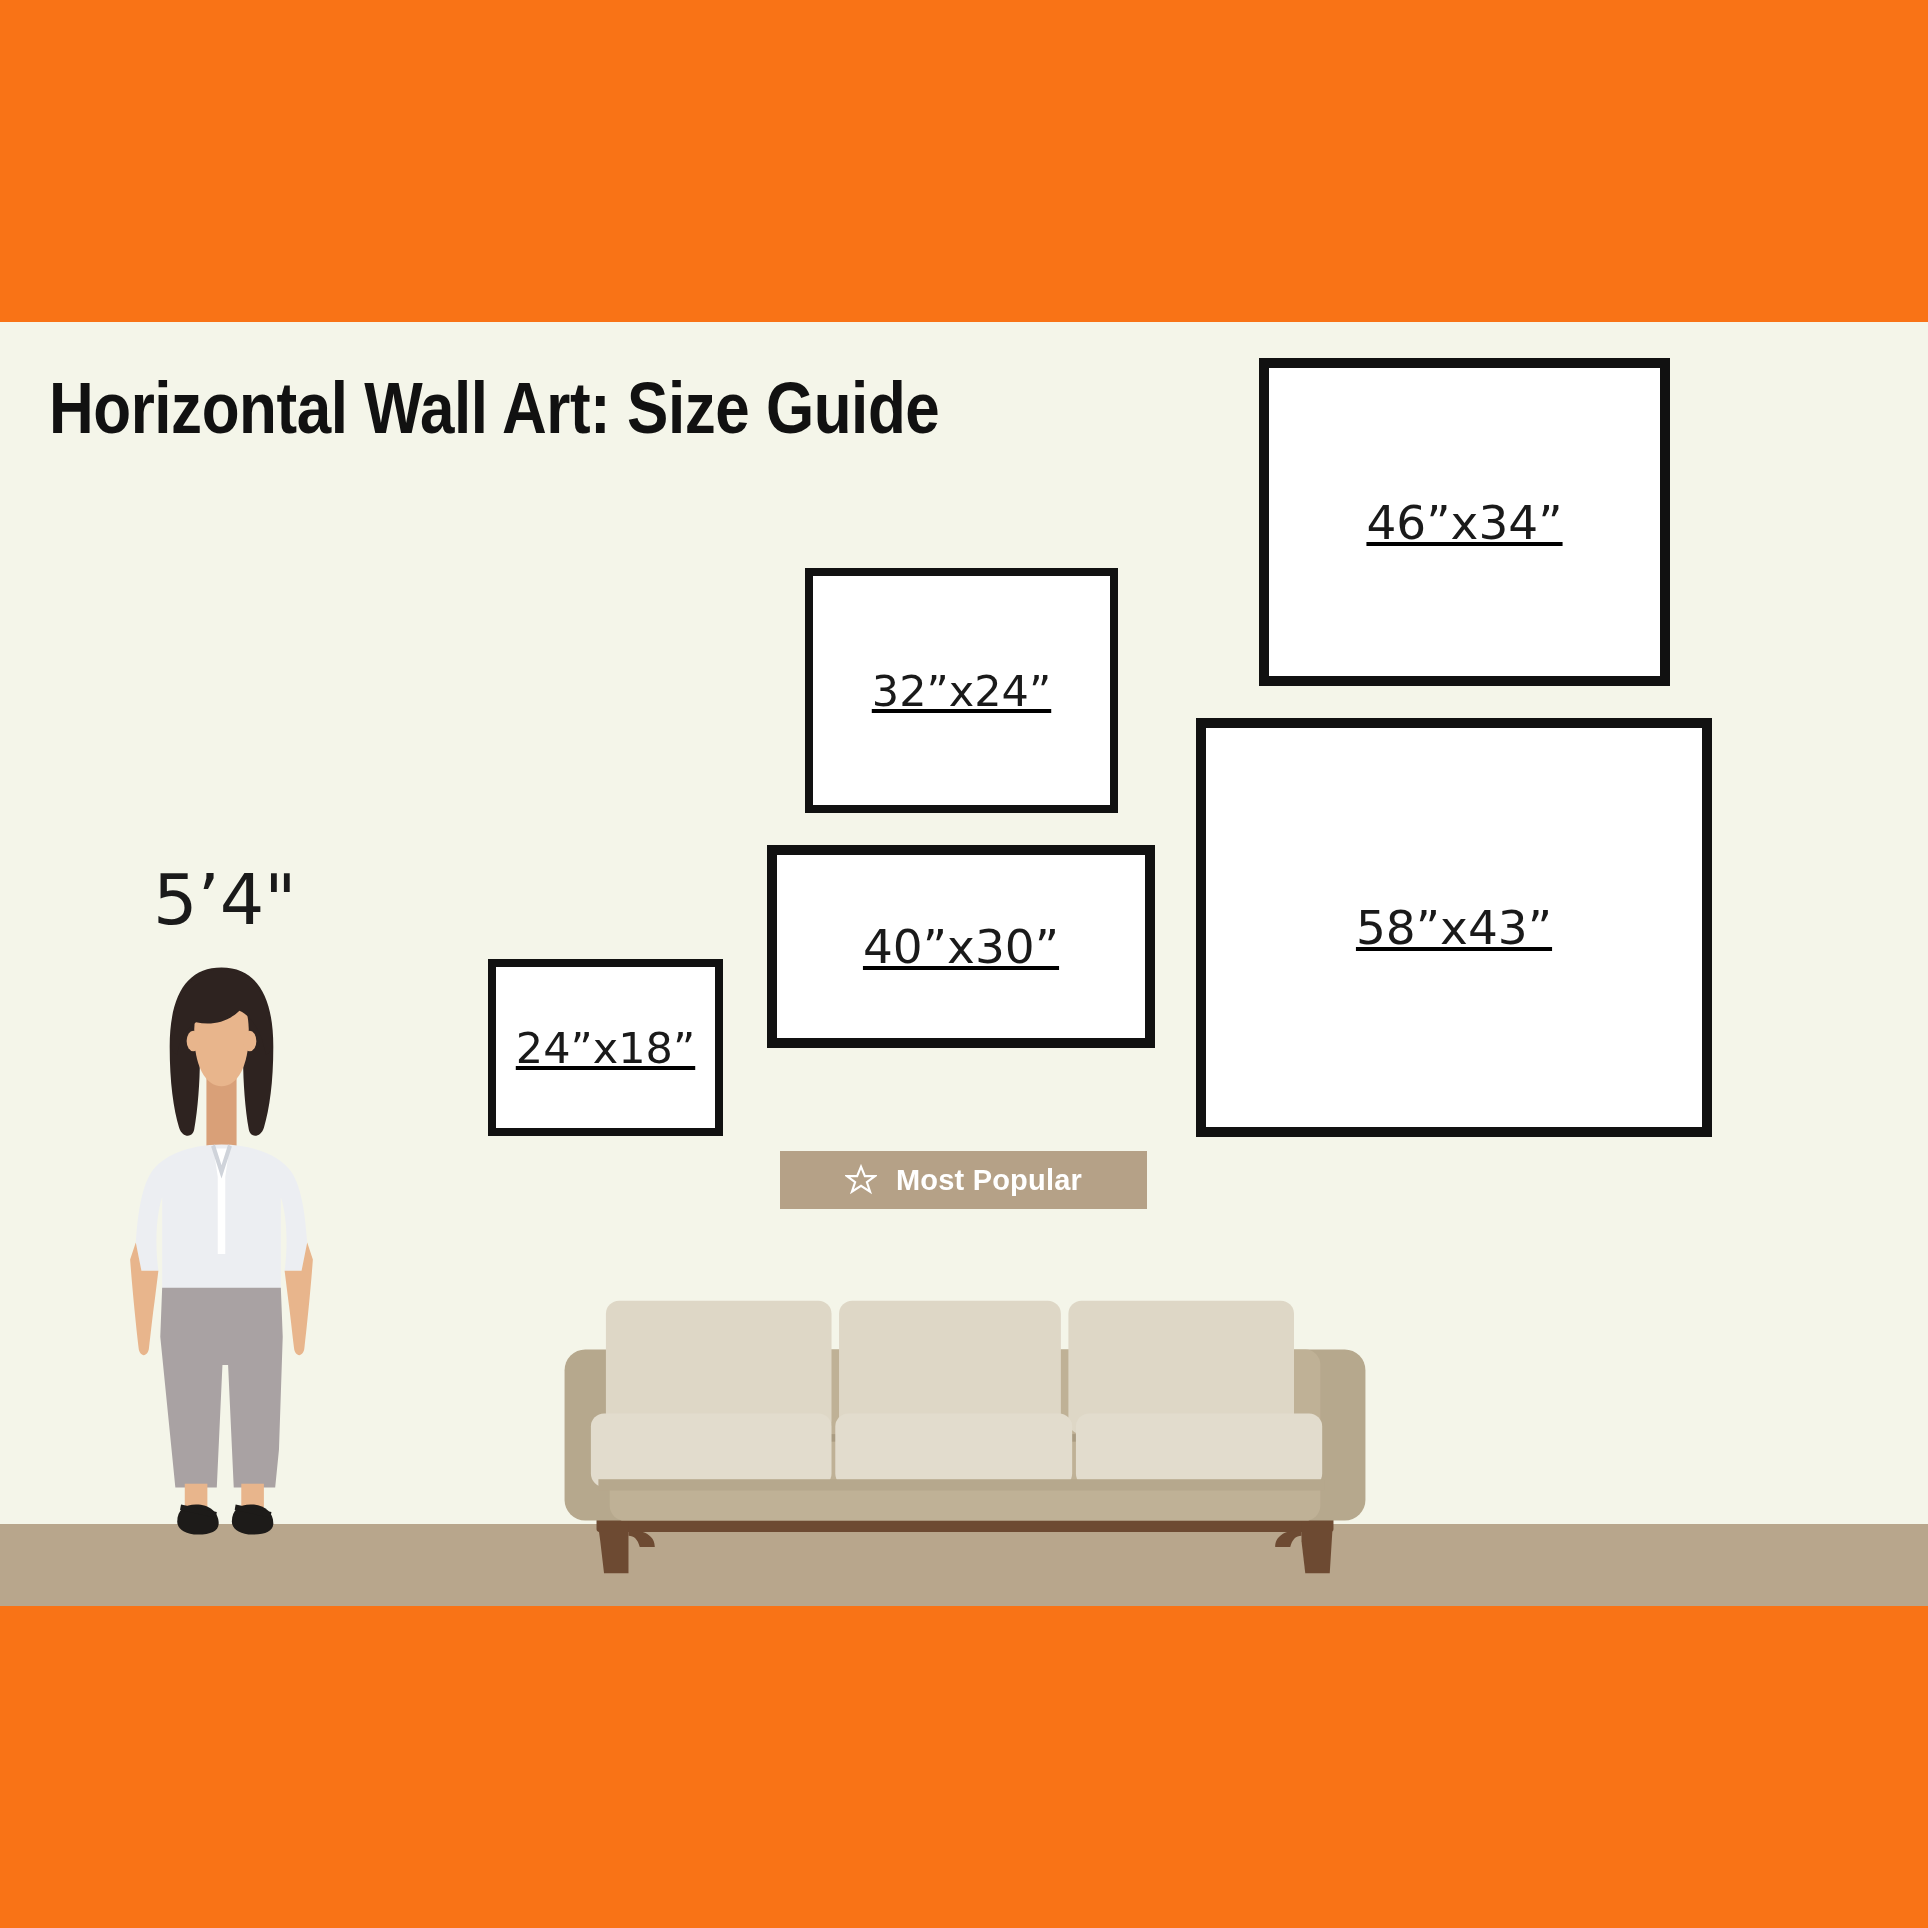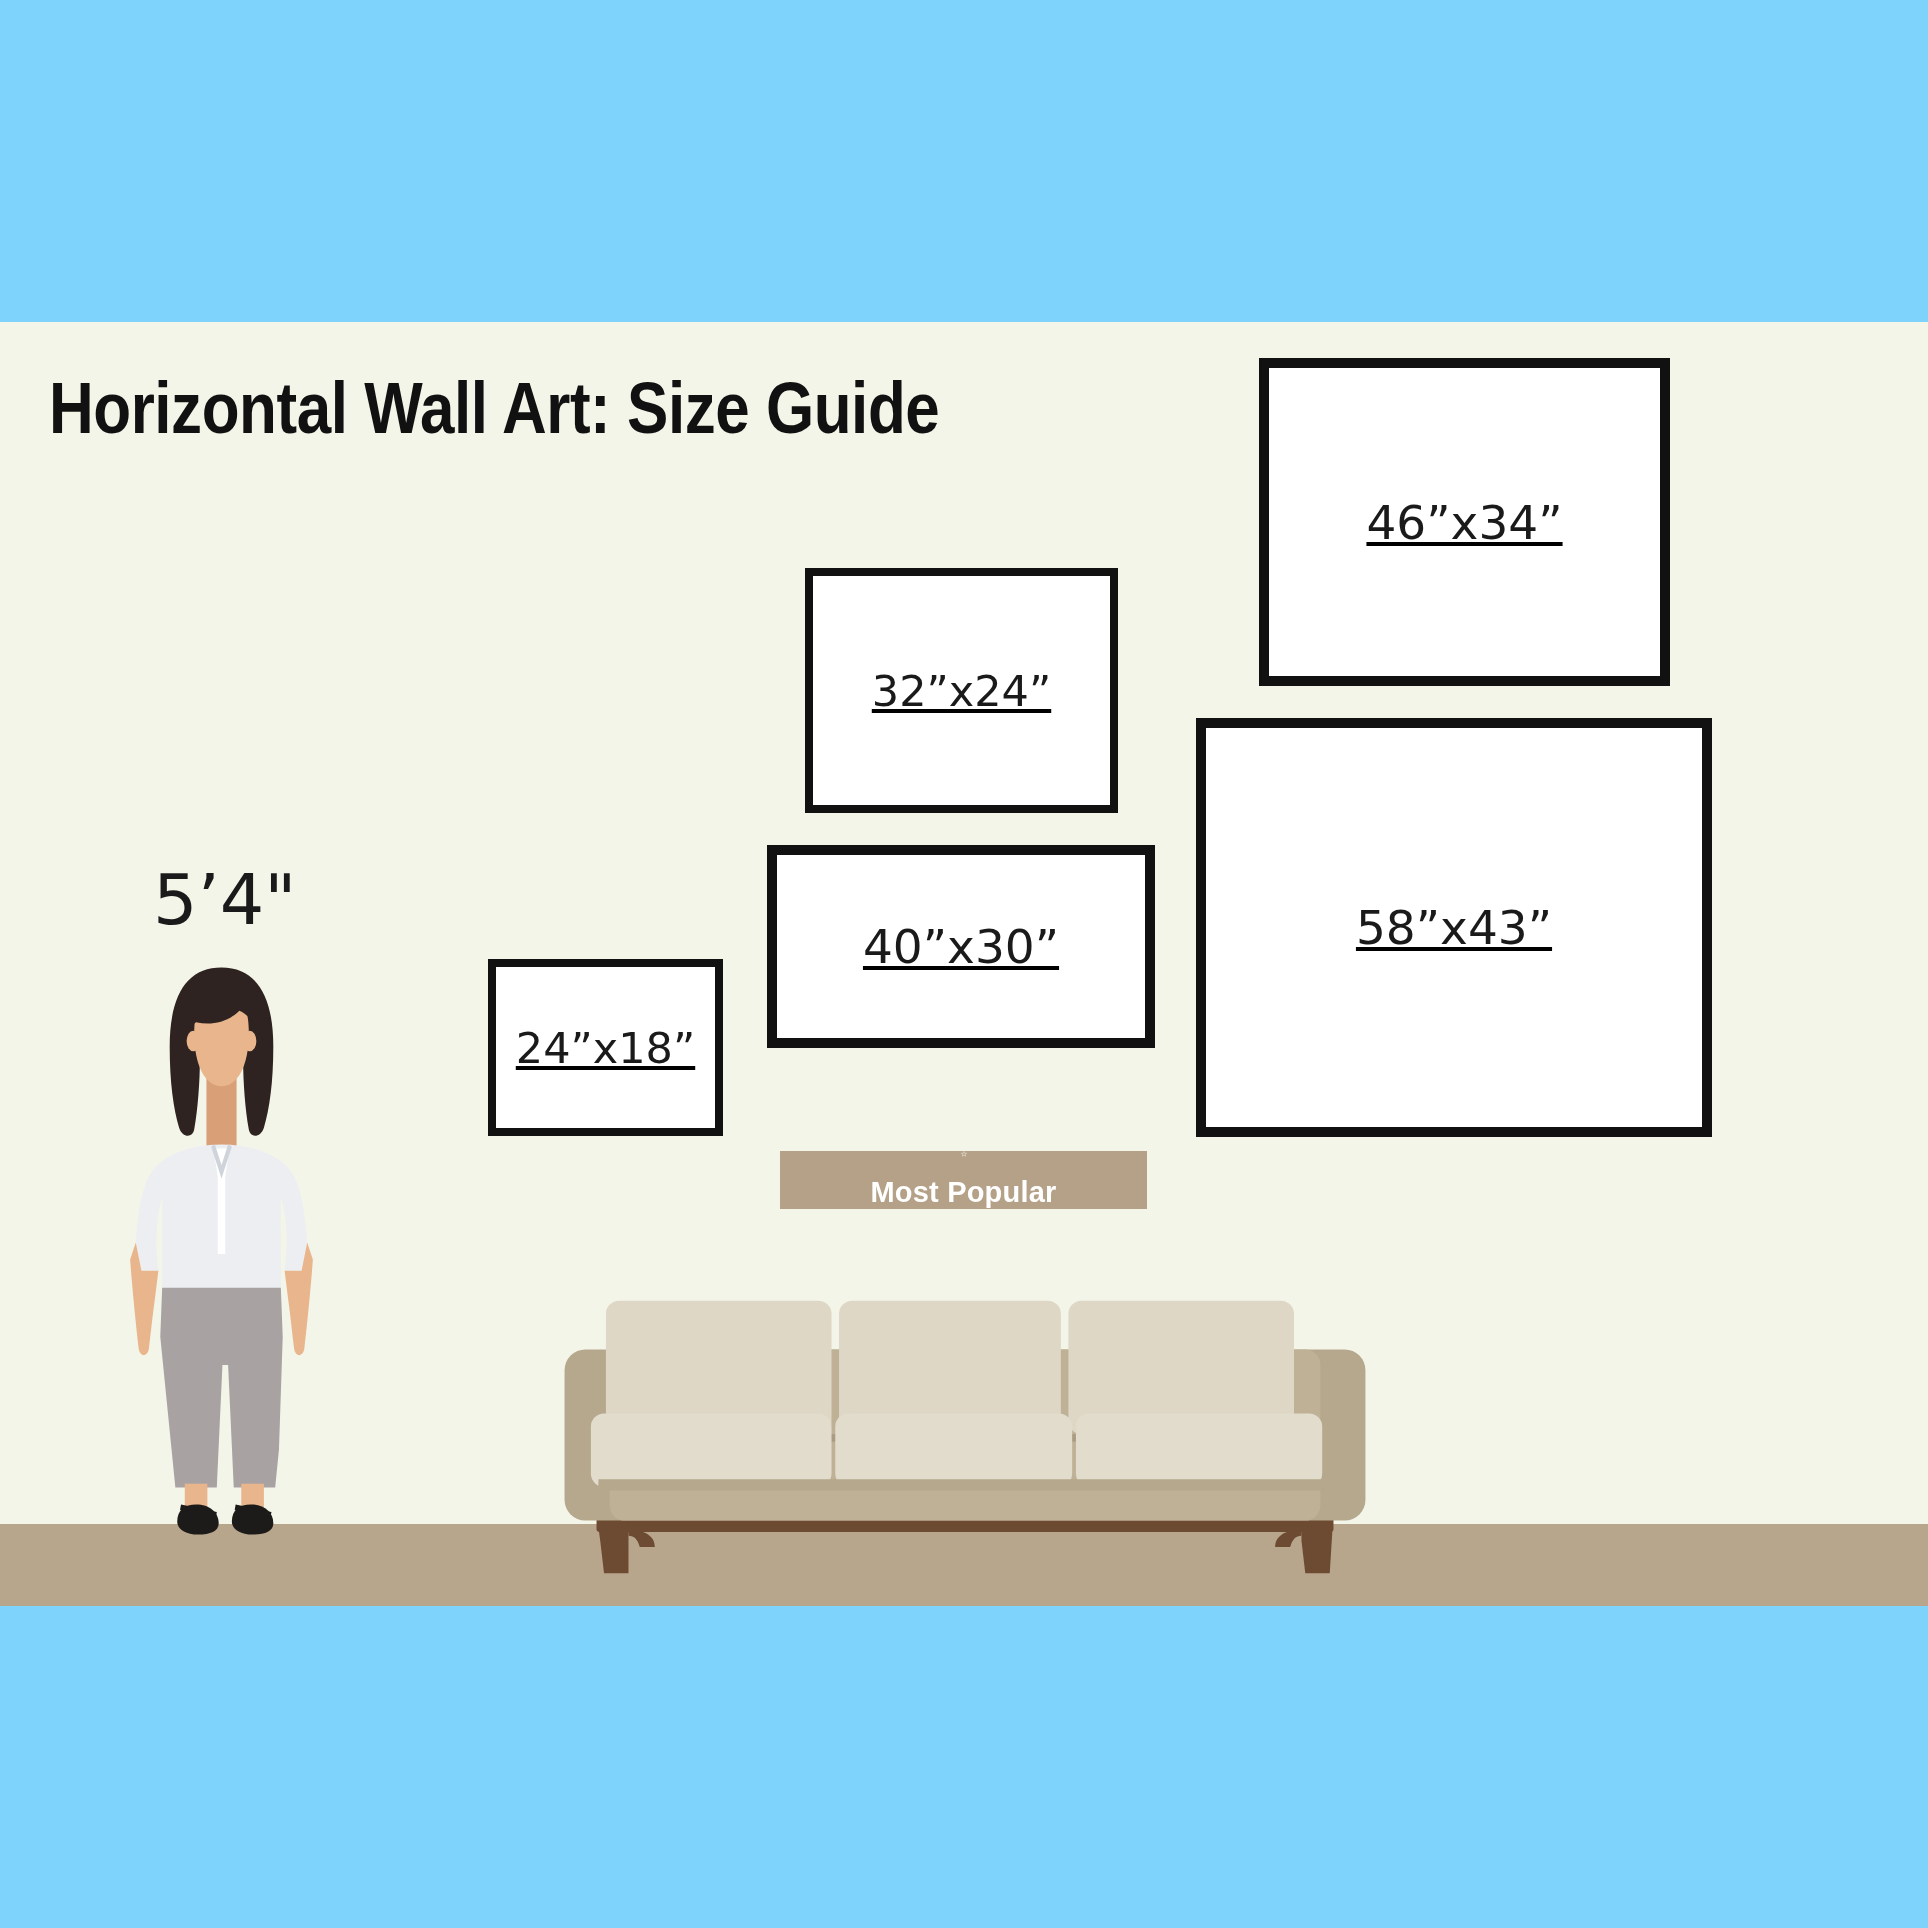--- a/index.html
+++ b/index.html
@@ -7,21 +7,21 @@
     background: #ffffff;
   }
   body {
     width: 1928px; height: 1928px;
     font-family: "Liberation Sans", sans-serif;
     overflow: hidden;
   }
   #stage {
     position: relative;
     width: 1928px; height: 1928px;
-    background: #7dd3fc;
+    background: #f97316;
   }
   
   #room {
     position: absolute;
     left: 0; top: 322px;
     width: 1928px; height: 1284px;
     background: #f4f5e9;
     overflow: hidden;
   }
   #floor {
@@ -73,21 +73,20 @@
   
   #badge {
     position: absolute;
     left: 780px; top: 1151px;
     width: 367px; height: 58px;
     background: #b5a187;
     display: flex;
     align-items: center;
     justify-content: center;
     gap: 19px;
-    flex-direction: column;
   }
   #badge .star {
     width: 32px; height: 32px;
     display: block;
   }
   #badge-label {
     color: #ffffff;
     font-size: 29px;
     font-weight: bold;
     letter-spacing: 0.2px;

